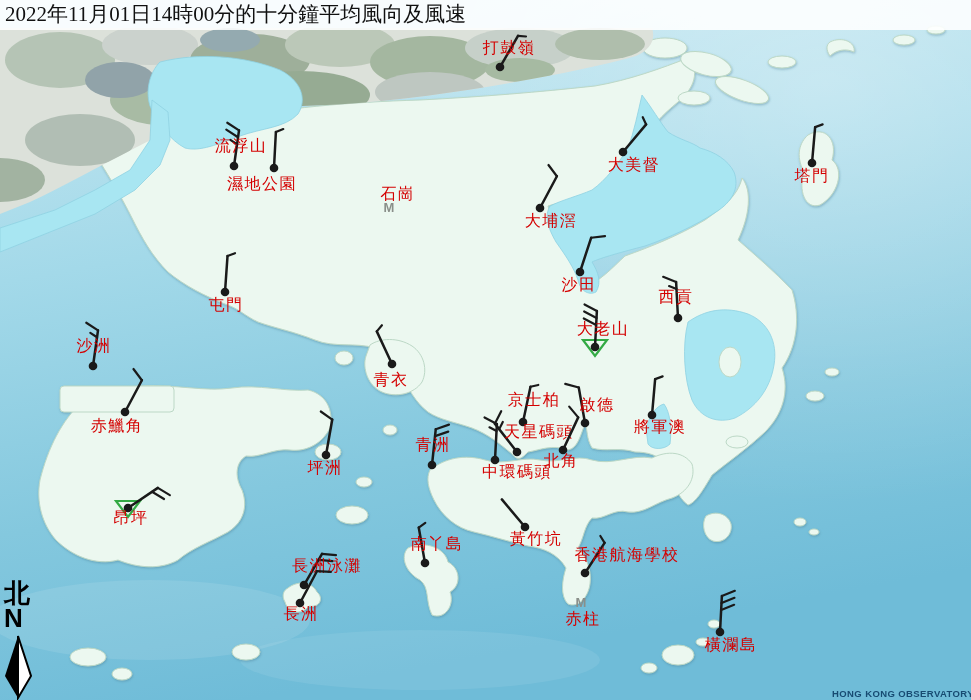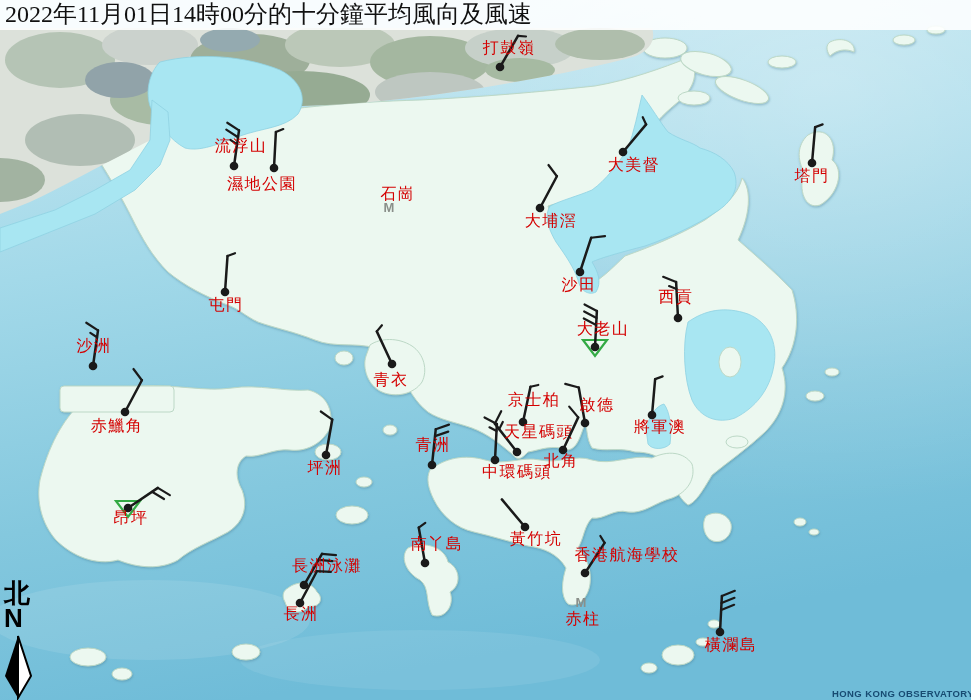--- a/index.html
+++ b/index.html
@@ -5,21 +5,21 @@
   html,body{margin:0;padding:0;background:#222;}
   #app{position:relative;width:971px;height:700px;overflow:hidden;
        font-family:"DejaVu Sans","Liberation Sans",sans-serif;}
   #map-svg{position:absolute;left:0;top:0;}
   .land{fill:#ecf8f0;stroke:#bcd8c6;stroke-width:1;}
   .inner-water{fill:#a8e6f2;stroke:#8fd2e2;stroke-width:.8;}
   .sat-base{fill:#dce1da;}
   #title-bar{position:absolute;left:0;top:0;width:100%;height:30px;
       background:rgba(255,255,255,.88);color:#111;
       font-family:"Liberation Serif","DejaVu Serif",serif;
-      font-size:24px;line-height:29px;padding-left:5px;box-sizing:border-box;
+      font-size:21px;line-height:29px;padding-left:5px;box-sizing:border-box;
       white-space:nowrap;}
   #compass{position:absolute;left:4px;top:580px;width:40px;text-align:left;color:#000;}
   #compass .cn{font-size:26px;font-weight:bold;display:block;line-height:26px;
       font-family:"DejaVu Serif",serif;}
   #compass .n{font-size:26px;font-weight:bold;display:block;line-height:24px;
       font-family:"Liberation Sans",sans-serif;letter-spacing:0;}
   #logo{position:absolute;right:3px;bottom:1px;width:136px;text-align:center;}
   #logo .box{background:#fff;border-radius:10px;width:114px;height:98px;
       margin:0 auto;padding-top:2px;box-sizing:border-box;}
   #logo .cn{color:#2878b4;font-weight:bold;font-size:14px;letter-spacing:3px;

